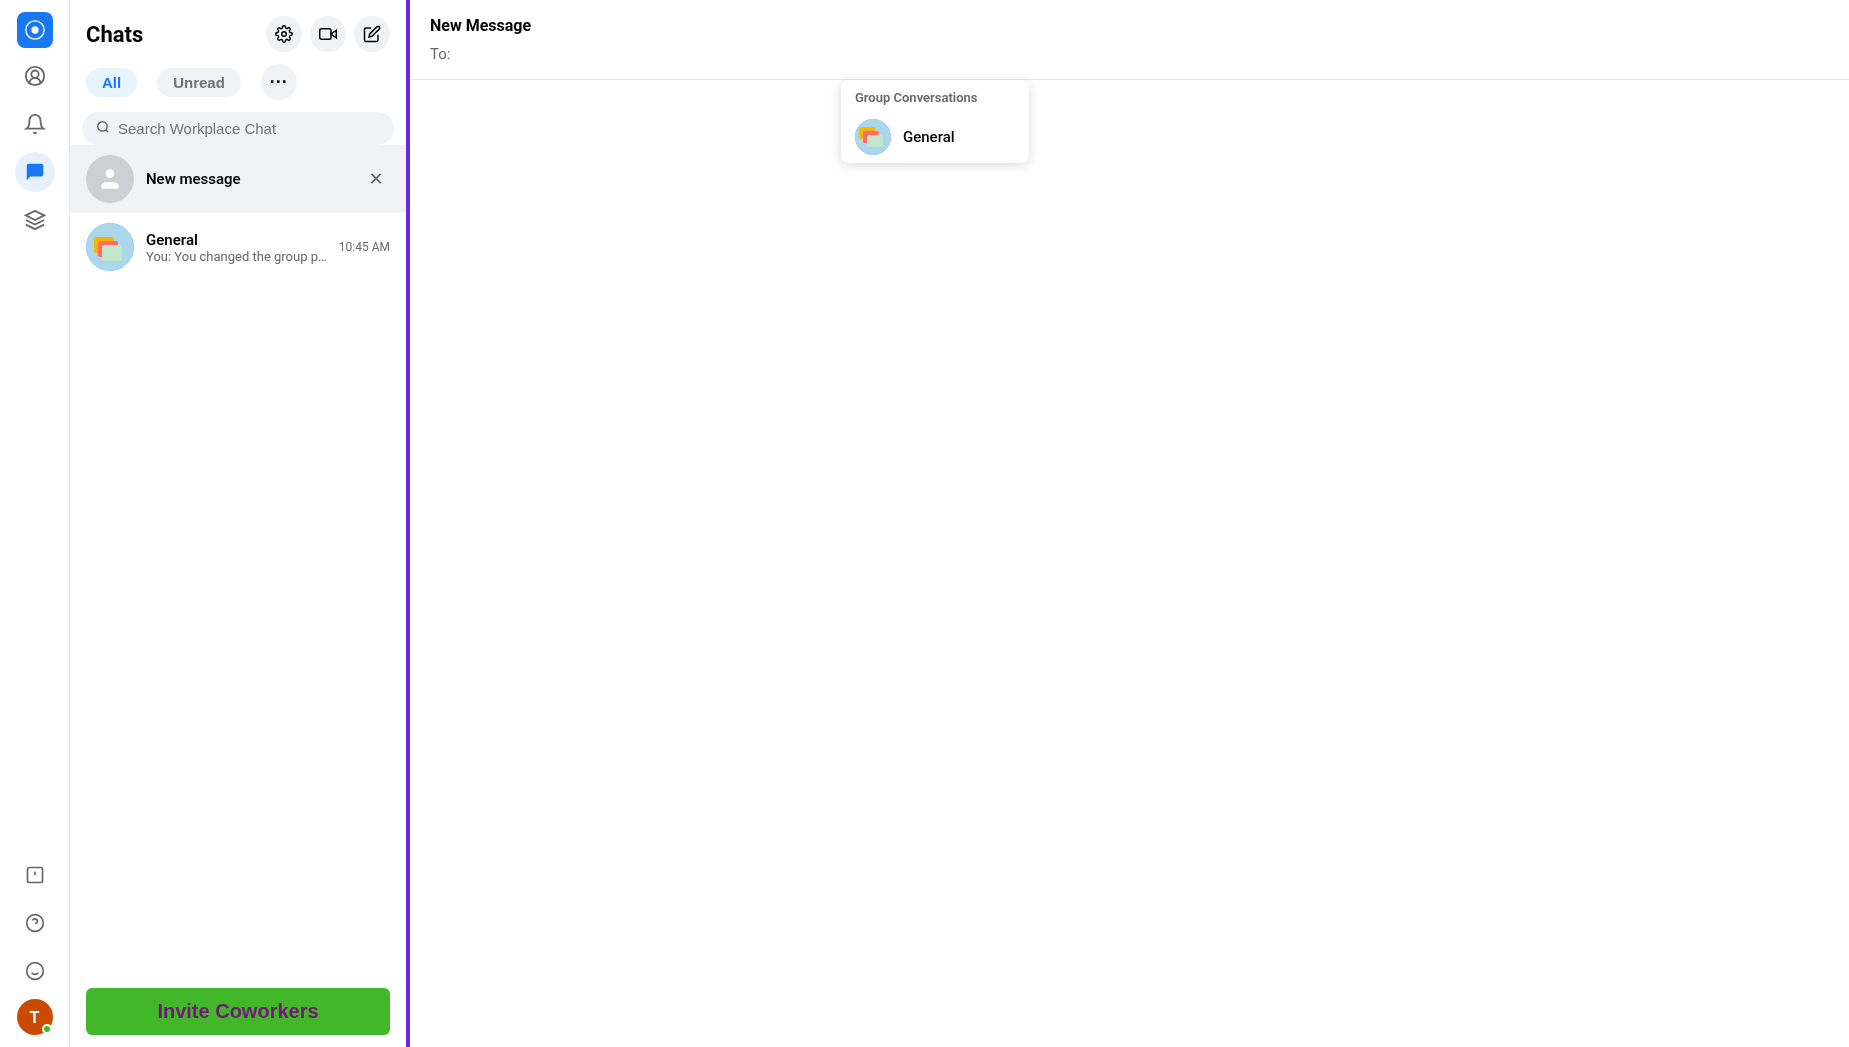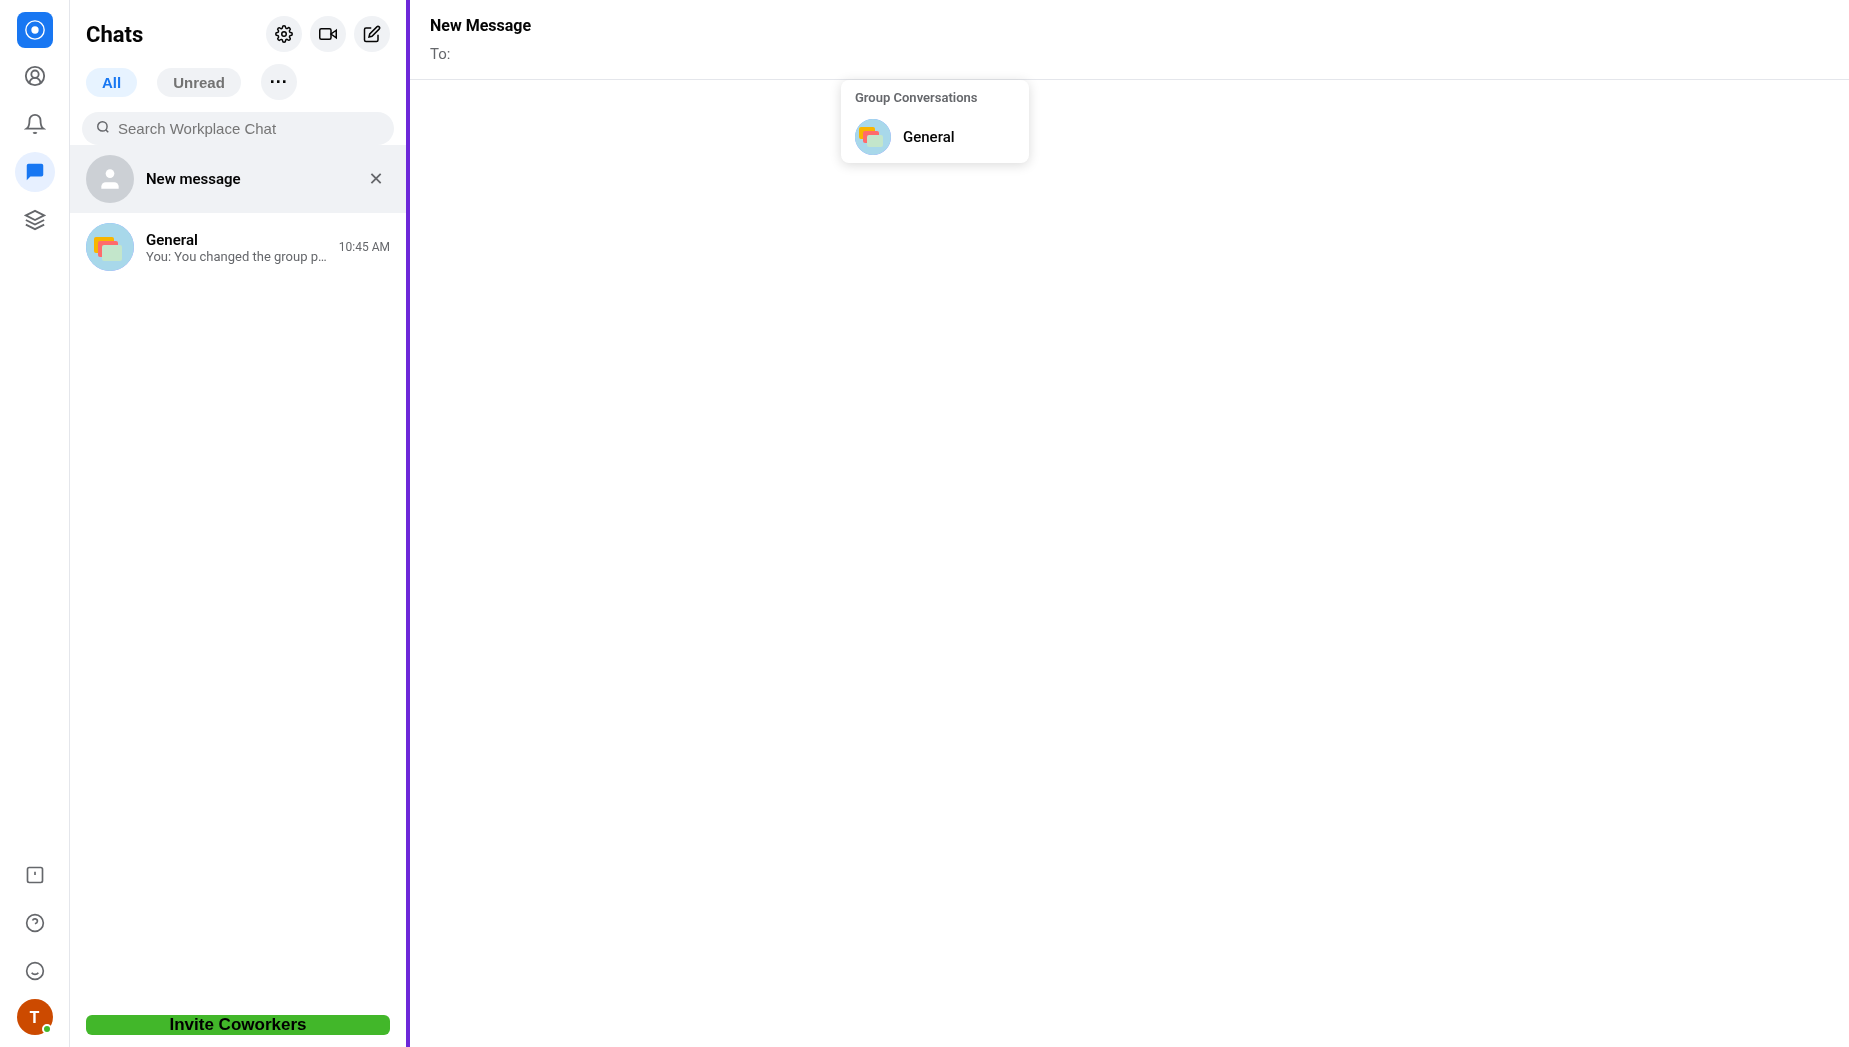--- a/index.html
+++ b/index.html
@@ -269,26 +269,26 @@
     .invite-btn-container {
       position: absolute;
       bottom: 0;
       left: 0;
       right: 0;
       padding: 12px 16px;
       background: #fff;
     }
     .invite-btn {
       width: 100%;
-      padding: 0;
+      padding: 12px;
       background: #42b72a;
-      color: #000000;
+      color: #701a75;
       border: none;
       border-radius: 6px;
-      font-size: 17px;
+      font-size: 20px;
       font-weight: 600;
       cursor: pointer;
     }
 
     
     .main-content {
       flex: 1;
       background: #fff;
       position: relative;
       display: flex;

